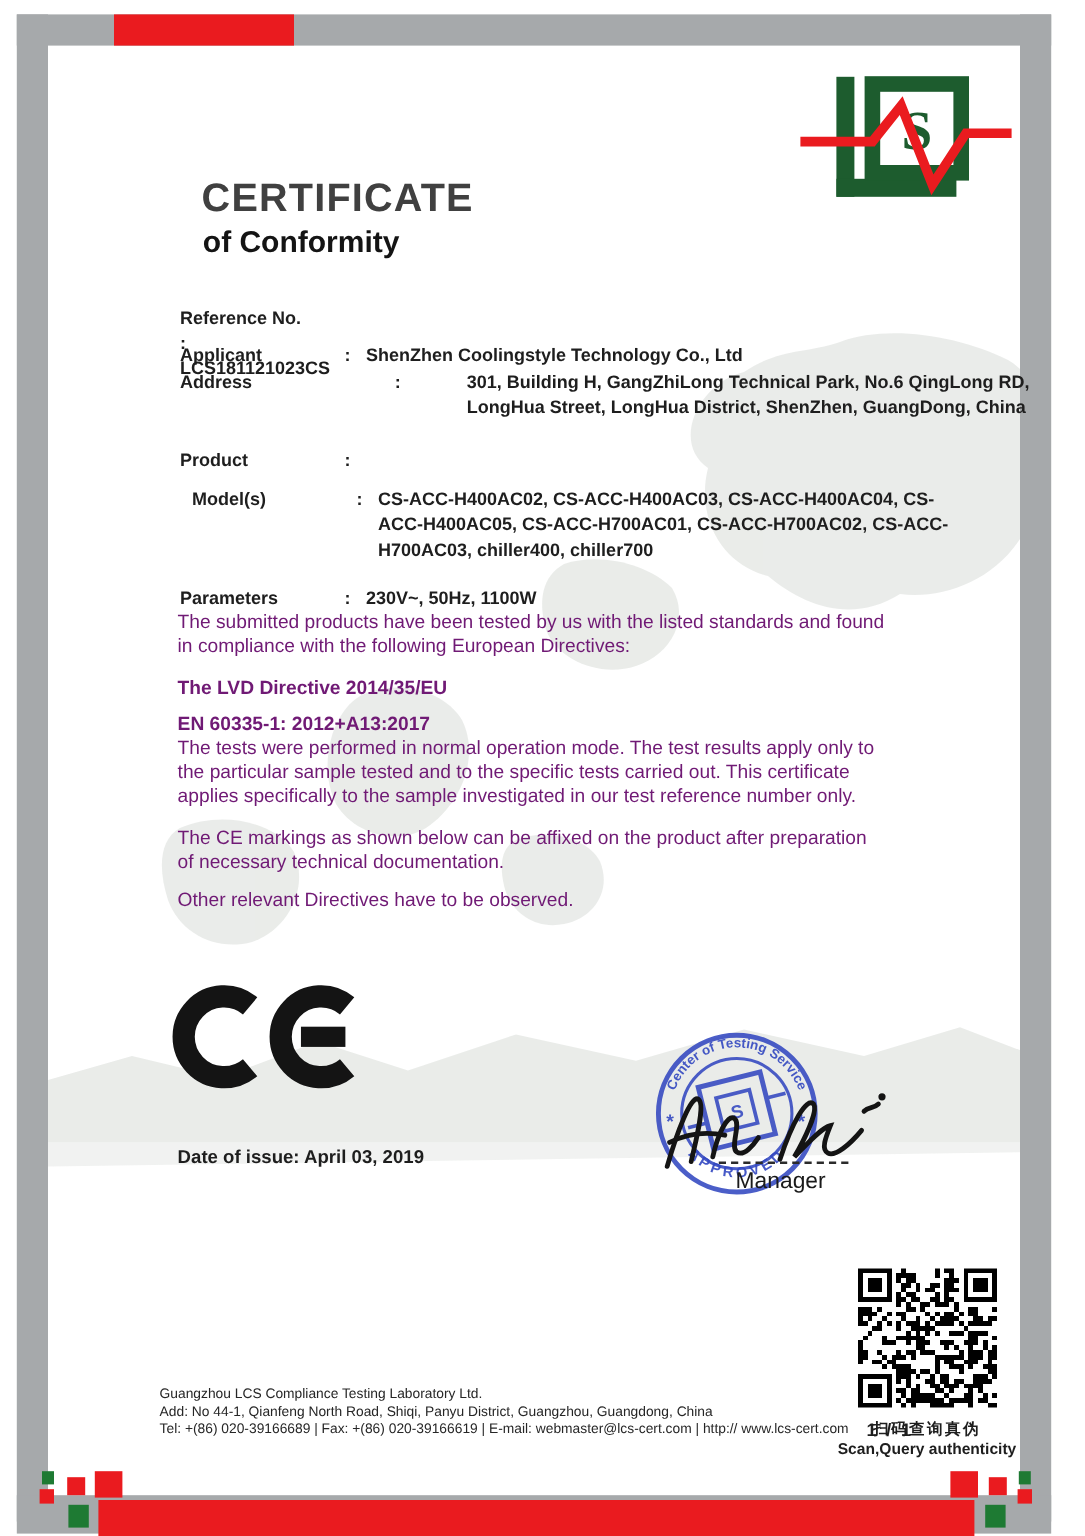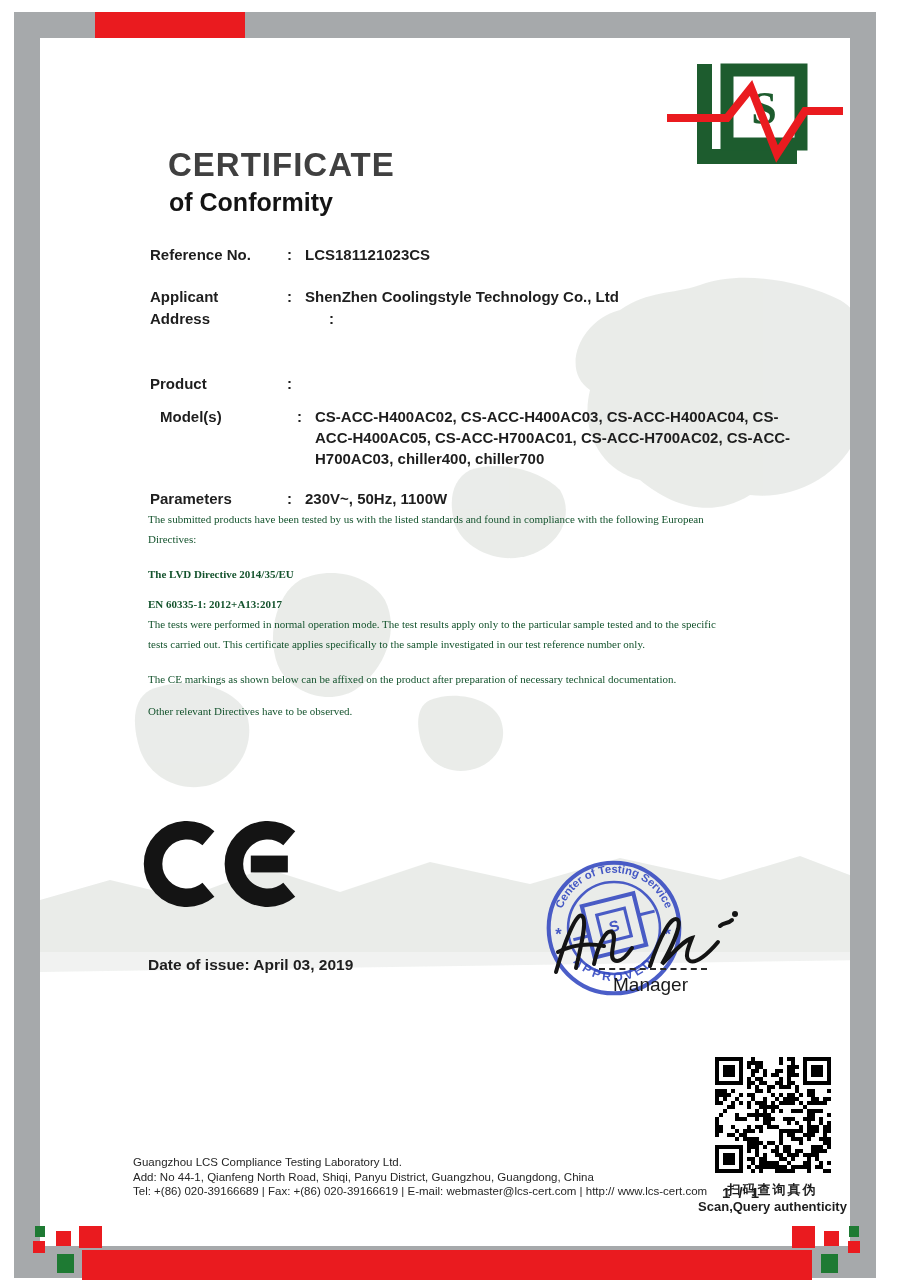--- a/index.html
+++ b/index.html
@@ -13,21 +13,21 @@
   .sq-green{position:absolute;background:#1e7a33;}
   
   .map{position:absolute;left:0;top:0;width:904px;height:1280px;pointer-events:none;}
   
   .title{font-size:33px;font-weight:700;letter-spacing:1px;color:#404040;}
   .subtitle{font-size:25px;font-weight:700;color:#141414;}
   .frow{position:absolute;left:150px;display:flex;font-size:15px;font-weight:700;line-height:21px;}
   .frow .lbl{width:137px;}
   .frow .col{width:18px;}
   .frow .val{width:478px;}
-  .paras{position:absolute;left:148px;top:509px;width:590px;font-size:11px;line-height:20px;color:#14532d;font-family:Liberation Serif, serif;}
+  .paras{position:absolute;left:148px;top:509px;width:590px;font-size:16px;line-height:20px;color:#701a75;}
   .paras p{margin:0 0 15px 0;}
   .paras .b{font-weight:700;}
   .paras .std{margin-bottom:0;}
   .paras .std2{margin-bottom:15px;}
   .date-line{position:absolute;left:148px;top:956px;font-size:15.5px;font-weight:700;}
   .dash-line{position:absolute;left:599px;top:968px;width:108px;border-top:2px dashed #2b2b2b;}
   .manager{position:absolute;left:613px;top:974px;font-size:19px;color:#1a1a1a;}
   .footer{position:absolute;left:133px;top:1155px;width:575px;font-size:11.5px;line-height:14.5px;color:#262626;}
   .qr-wrap{position:absolute;left:660px;top:1057px;width:225px;text-align:center;}
   .qr-zh{font-size:13px;font-weight:700;margin-top:4px;letter-spacing:2px;}
@@ -75,33 +75,34 @@
     <rect x="42" y="6" width="15" height="100" fill="#1d5c2e"></rect>
     <rect x="42" y="91" width="100" height="15" fill="#1d5c2e"></rect>
     <rect x="72" y="12" width="74" height="74" fill="none" stroke="#1d5c2e" stroke-width="13"></rect>
     <text x="109" y="66" text-anchor="middle" font-family="Liberation Serif, serif" font-size="46" font-weight="bold" fill="#1d5c2e">S</text>
     <polyline points="12,60 72,60 96,30 122,96 150,53 188,53" fill="none" stroke="#ea1b1f" stroke-width="8"></polyline>
   </svg>
 
   <div class="abs title" style="left:168px;top:146px;">CERTIFICATE</div>
   <div class="abs subtitle" style="left:169px;top:188px;">of Conformity</div>
 
-  <div class="frow" style="top:244px;">
+  <div class="frow" style="top:255px;flex-direction:column;">
     <span class="lbl">Reference No.</span>
     <span class="col">:</span>
     <span class="val">LCS181121023CS</span>
   </div>
   <div class="frow" style="top:286px;">
     <span class="lbl">Applicant</span>
     <span class="col">:</span>
     <span class="val">ShenZhen Coolingstyle Technology Co., Ltd</span>
   </div>
   <div class="frow" style="top:308px;gap:42px;">
     <span class="lbl">Address</span>
     <span class="col">:</span>
+    <span class="val">301, Building H, GangZhiLong Technical Park, No.6 QingLong RD, LongHua Street, LongHua District, ShenZhen, GuangDong, China</span>
   </div>
   <div class="frow" style="top:373px;">
     <span class="lbl">Product</span>
     <span class="col">:</span>
   </div>
   <div class="frow" style="top:406px;margin-left:10px;">
     <span class="lbl">Model(s)</span>
     <span class="col">:</span>
     <span class="val">CS-ACC-H400AC02, CS-ACC-H400AC03, CS-ACC-H400AC04, CS-ACC-H400AC05, CS-ACC-H700AC01, CS-ACC-H700AC02, CS-ACC-H700AC03, chiller400, chiller700</span>
   </div>

